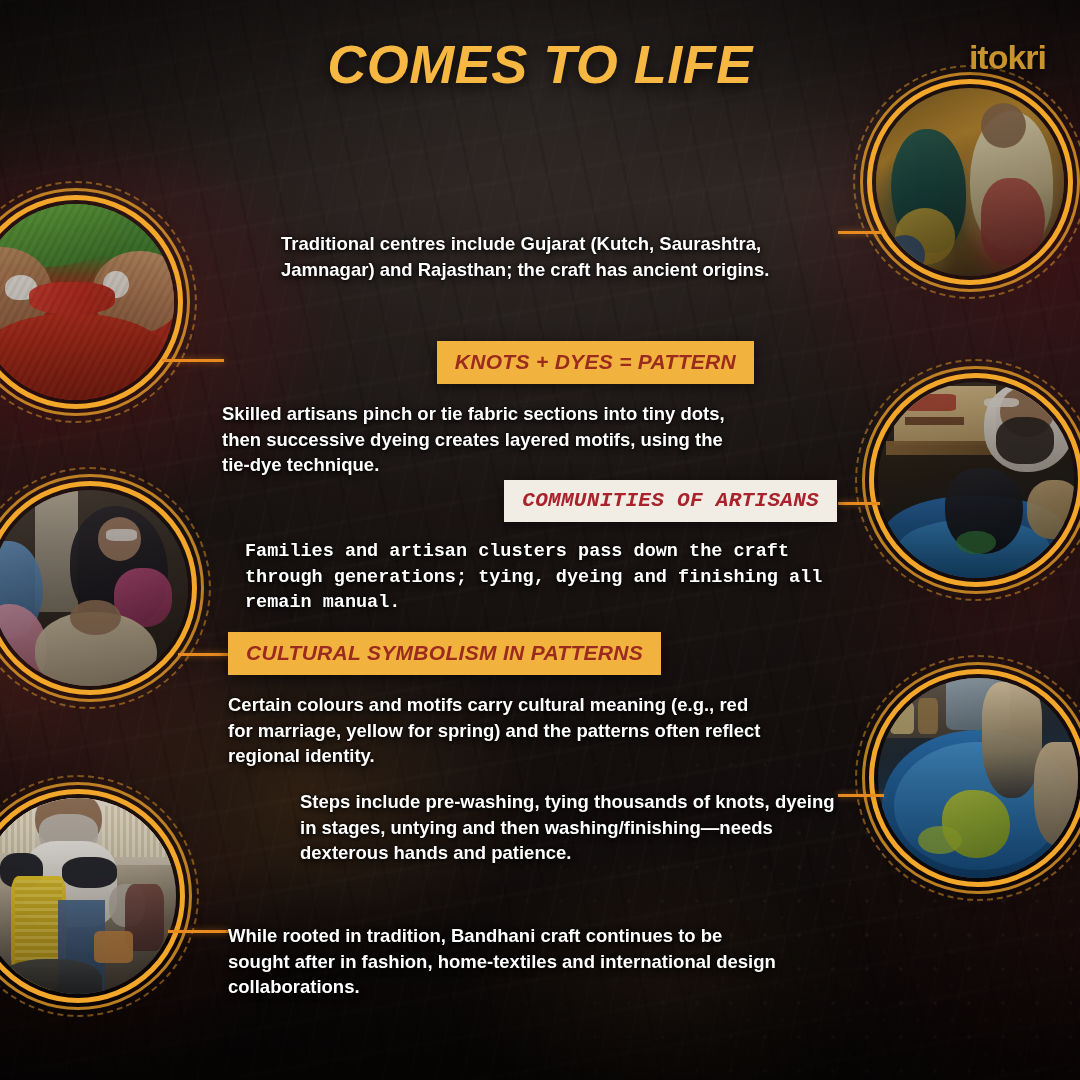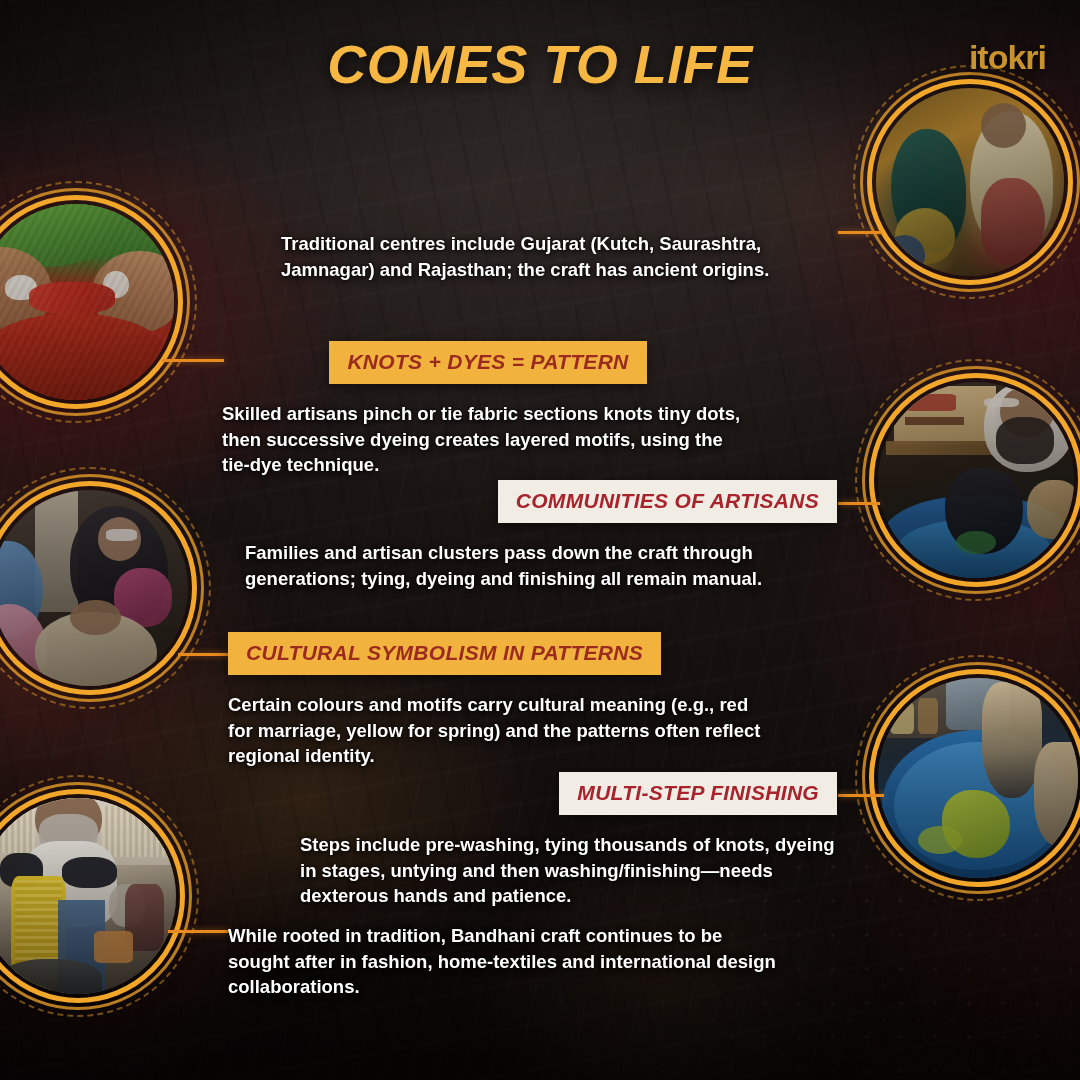--- a/index.html
+++ b/index.html
@@ -289,42 +289,39 @@
 <div class="conn" style="top:502px; left:838px;  width:42px;"></div>
 <div class="conn" style="top:653px; left:178px;  width:52px;"></div>
 <div class="conn" style="top:794px; left:838px;  width:46px;"></div>
 <div class="conn" style="top:930px; left:168px;  width:62px;"></div>
 
 <div class="entry" style="top:214px; left:281px; width:556px;">
   <div class="body ar">Traditional centres include Gujarat (Kutch, Saurashtra, Jamnagar) and Rajasthan; the craft has ancient origins.</div>
 </div>
 
 <div class="entry" style="top:341px; left:222px; width:532px;">
-  <div style="text-align:center;">
+  <div style="text-align:right;">
     <span class="badge amber">KNOTS + DYES = PATTERN</span>
   </div>
-  <div class="body al">Skilled artisans pinch or tie fabric sections knots tiny dots, then successive dyeing creates layered motifs, using the tie-dye technique.</div>
-</div>
-
-<div class="entry" style="top:480px; left:245px; width:592px;">
+  <div class="body al">Skilled artisans pinch or tie fabric sections into tiny dots, then successive dyeing creates layered motifs, using the tie-dye technique.</div>
+</div>
+
+<div class="entry" style="top:480px; left:245px; width:592px;font-family:Liberation Mono, monospace;">
   <div style="text-align:right;">
     <span class="badge cream">COMMUNITIES OF ARTISANS</span>
   </div>
   <div class="body ar">Families and artisan clusters pass down the craft through generations; tying, dyeing and finishing all remain manual.</div>
 </div>
 
 <div class="entry" style="top:632px; left:228px; width:540px;">
   <div style="text-align:left;">
     <span class="badge amber">CULTURAL SYMBOLISM IN PATTERNS</span>
   </div>
   <div class="body al">Certain colours and motifs carry cultural meaning (e.g., red for marriage, yellow for spring) and the patterns often reflect regional identity.</div>
 </div>
 
 <div class="entry" style="top:772px; left:300px; width:537px;">
-  <div style="text-align:right;">
-    <span class="badge cream">MULTI-STEP FINISHING</span>
-  </div>
   <div class="body ar">Steps include pre-washing, tying thousands of knots, dyeing in stages, untying and then washing/finishing—needs dexterous hands and patience.</div>
 </div>
 
 <div class="entry" style="top:906px; left:228px; width:556px;">
   <div class="body al">While rooted in tradition, Bandhani craft continues to be sought after in fashion, home-textiles and international design collaborations.</div>
 </div>
 
 </body></html>

